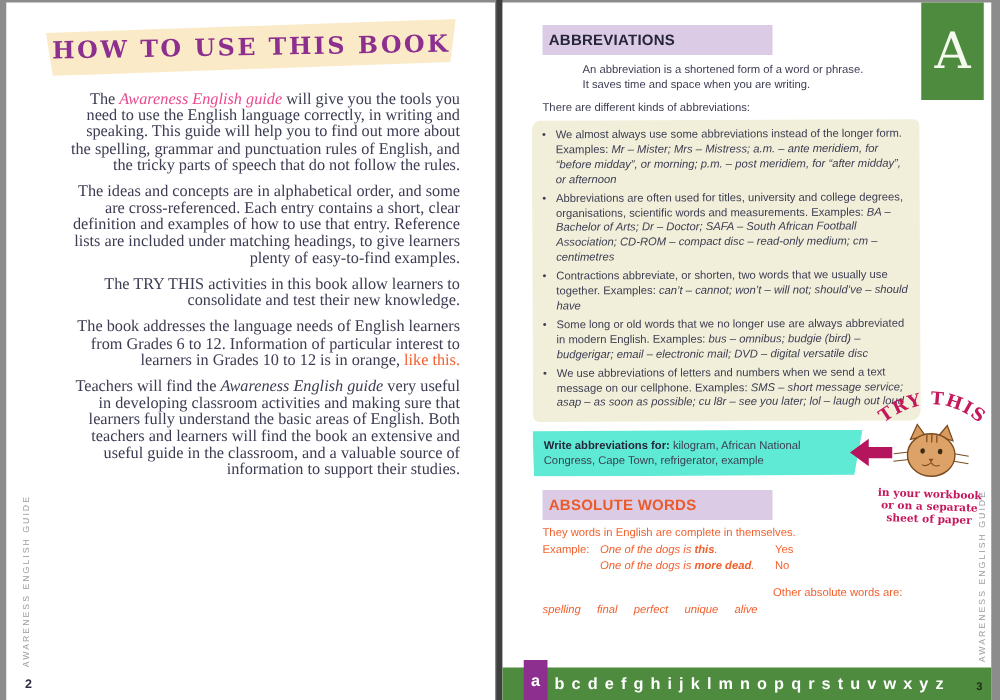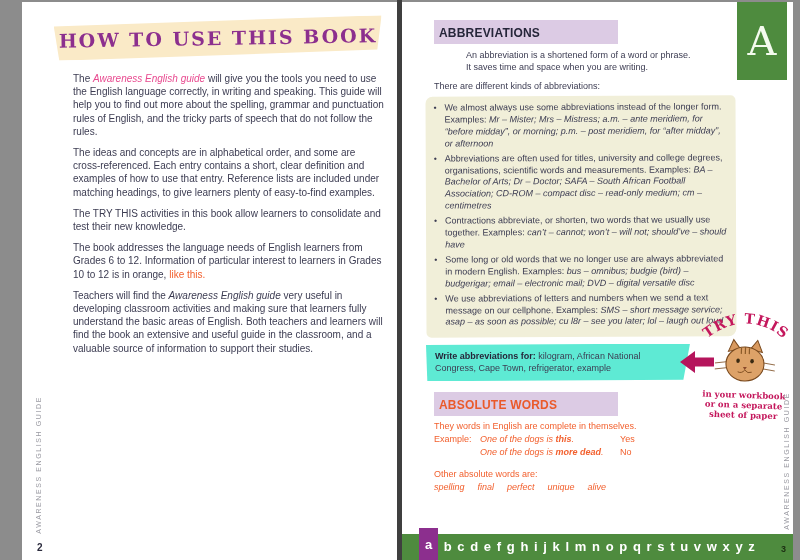--- a/index.html
+++ b/index.html
@@ -7,40 +7,40 @@
   body {
     font-family:"Liberation Sans", sans-serif;
     background:#8c8c8c;
     position:relative;
     overflow:hidden;
     color:#3c3c52;
   }
   .page {
     position:absolute; top:2px; height:558px; background:#ffffff;
   }
-  .page-left  { left:22px;  width:391px; }
+  .page-left  { left:5px;  width:391px;text-align:right; }
   .page-right { left:402px; width:391px; }
   .gutter {
     position:absolute; top:0; left:397px; width:5px; height:560px; background:#3f3f3f;
   }
 
   
   .title-banner {
     margin:16px 0 0 32px; width:328px; height:40px;
     background:#faeac7;
     display:flex; align-items:center; justify-content:center;
     transform:rotate(-1deg);
     clip-path:polygon(0 14%, 100% 0, 98.5% 86%, 1.5% 100%);
   }
   .book-title {
     font-family:"DejaVu Serif", serif; font-weight:bold;
     font-size:19px; letter-spacing:2px; color:#8c2f8e;
   }
   .left-text { margin:14px 30px 0 51px; width:312px; }
-  .left-text p { font-size:10px; line-height:13.2px; margin-bottom:8px; }
+  .left-text p { font-size:13px; line-height:13.2px; margin-bottom:8px;font-family:Liberation Serif, serif; }
   .pink { color:#e8498f; }
   .it { font-style:italic; }
   .orange { color:#f2602e; }
 
   .spine-label {
     position:absolute; color:#9a9aa2; font-size:7px; letter-spacing:1.6px;
     writing-mode:vertical-rl; transform:rotate(180deg); white-space:nowrap;
   }
   .spine-left  { left:13px; bottom:26px; }
   .spine-right { right:3px; bottom:30px; }
@@ -92,21 +92,21 @@
   }
   .write-box b { color:#26263a; }
   .arrow-icon { position:absolute; left:246px; top:7px; }
 
   .absolute-section { margin-top:11px; }
   .orange-block { margin-top:4px; color:#f2602e; font-size:9px; line-height:13px; }
   .ex-row { display:flex; }
   .ex-label { width:46px; }
   .ex-sentence { width:140px; }
   .ex-sentence b { font-weight:bold; }
-  .other-label { margin-top:9px; }
+  .other-label { margin-top:9px;text-align:right; }
   .other-word { font-style:italic; margin-right:13px; }
 
   
   .try-this {
     position:absolute; left:296px; top:304px; width:94px; text-align:center;
     transform:rotate(2deg);
   }
   .try-arc { display:block; margin:0 auto -4px auto; }
   .try-caption {
     margin-top:2px; font-family:"DejaVu Serif", serif; font-weight:bold;

